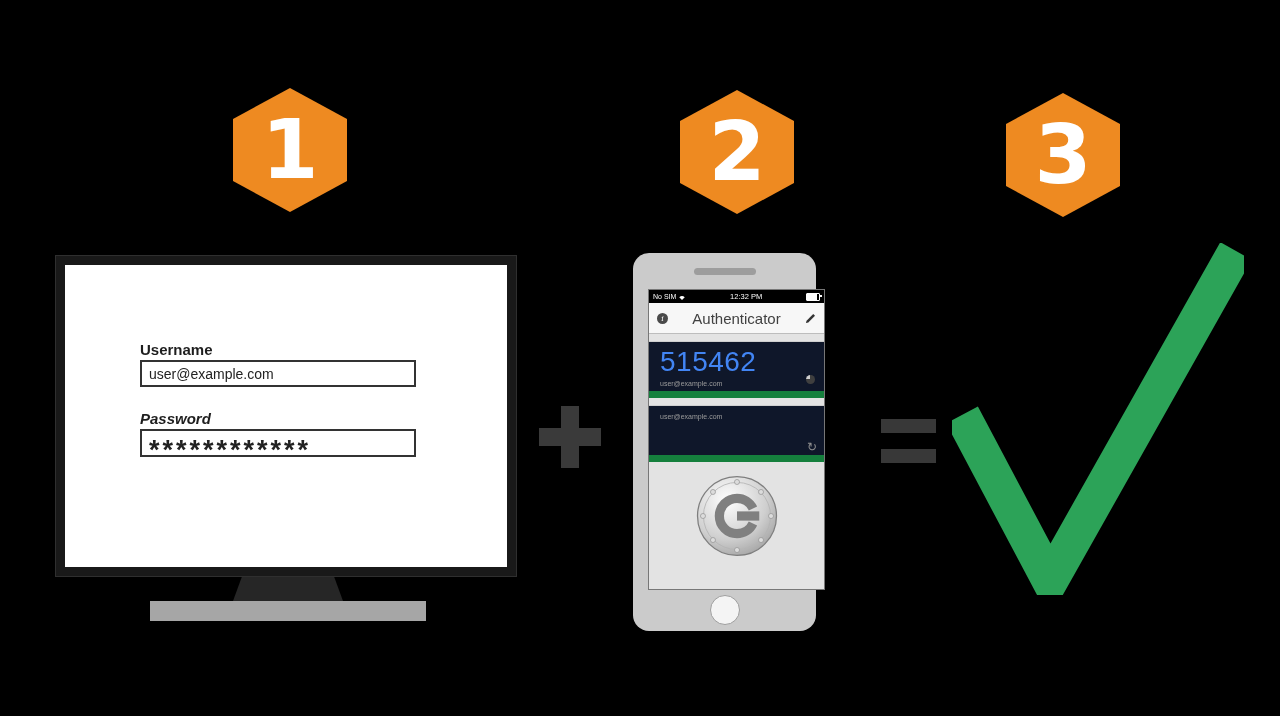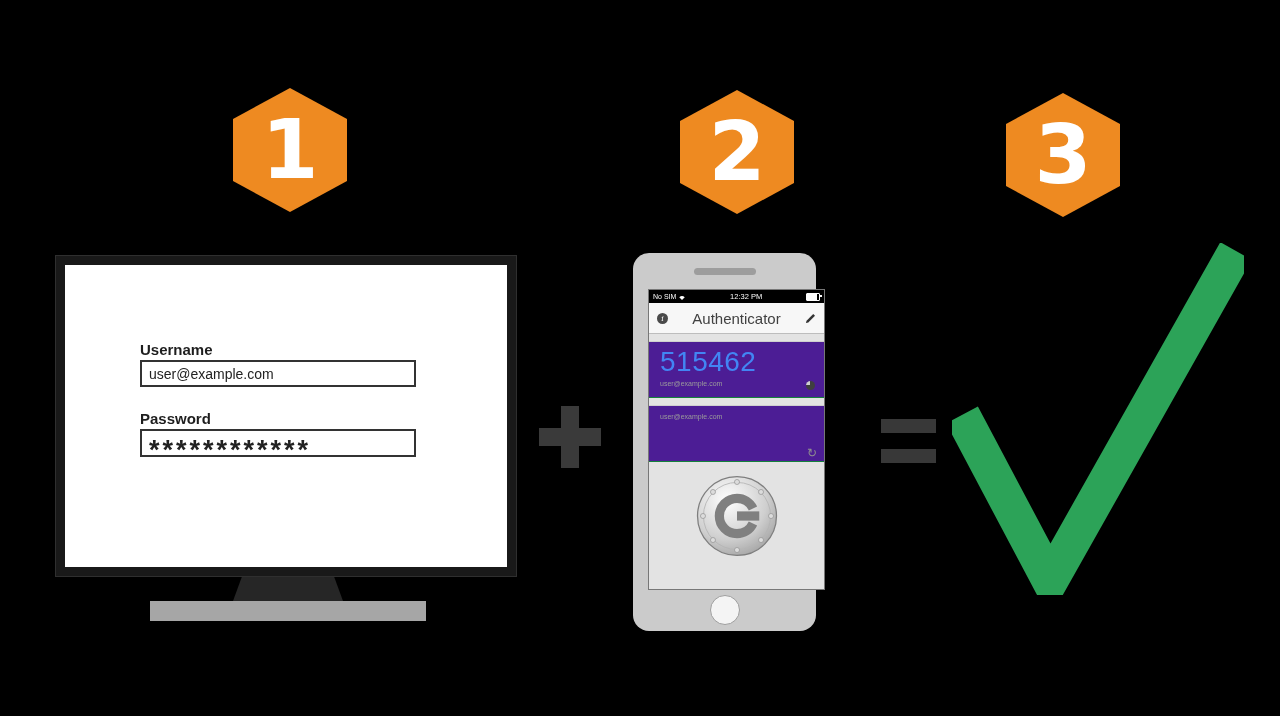--- a/index.html
+++ b/index.html
@@ -19,21 +19,21 @@
   }
   .hex1{left:233px;top:88px;}
   .hex2{left:680px;top:90px;}
   .hex3{left:1006px;top:93px;}
 
   
   .monitor{left:55px;top:255px;width:462px;height:322px;background:#191919;border:1px solid #2f2f2f;padding:9px;box-sizing:border-box;}
   .screen{width:100%;height:100%;background:#fff;position:relative;}
   .form-label{position:absolute;font-weight:bold;font-size:15px;color:#1e1e1e;}
   .lbl-user{left:75px;top:76px;}
-  .lbl-pass{left:75px;top:145px;}
+  .lbl-pass{left:75px;top:145px;font-style:italic;}
   .input{position:absolute;left:75px;width:276px;background:#fff;border:2px solid #333;box-sizing:border-box;display:flex;align-items:center;padding-left:7px;font-size:14px;color:#222;}
   .in-user{top:95px;height:27px;}
   .in-pass{top:164px;height:28px;}
   .stars{font-size:27px;letter-spacing:3px;font-weight:bold;transform:translateY(7px);}
   .stand-neck{left:233px;top:577px;width:110px;height:24px;background:#262626;clip-path:polygon(8% 0,92% 0,100% 100%,0 100%);}
   .stand-base{left:150px;top:601px;width:276px;height:20px;background:#a6a6a6;}
 
   
   .plus{left:539px;top:406px;width:62px;height:62px;}
   .plus .pv{position:absolute;left:22px;top:0;width:18px;height:62px;background:#3a3a3a;}
@@ -49,21 +49,21 @@
   .pscreen{position:absolute;left:15px;top:36px;width:177px;height:301px;background:#e3e3e3;border:1px solid #777;box-sizing:border-box;display:flex;flex-direction:column;overflow:hidden;}
   .statusbar{height:13px;background:#000;color:#fff;display:flex;align-items:center;padding:0 4px;font-size:7px;flex:0 0 auto;}
   .sb-left{display:flex;align-items:center;gap:2px;}
   .sb-time{flex:1;text-align:center;font-size:7.5px;}
   .sb-batt{width:12px;height:6px;border:1px solid #fff;border-radius:1px;position:relative;background:linear-gradient(90deg,#fff 0 80%,transparent 80%);}
   .sb-batt::after{content:"";position:absolute;right:-3px;top:1px;width:2px;height:2px;background:#fff;}
   .appheader{height:30px;background:#f7f7f7;border-bottom:1px solid #bdbdbd;display:flex;align-items:center;padding:0 8px;flex:0 0 auto;}
   .info-badge{width:11px;height:11px;border-radius:50%;background:#4a4a4a;color:#fff;font-size:8px;font-family:"DejaVu Serif",serif;font-style:italic;display:flex;align-items:center;justify-content:center;}
   .apptitle{flex:1;text-align:center;font-size:15px;color:#414141;}
   .appbody{flex:1;padding-top:7px;}
-  .codecard{background:#4c1d95;border-top:1px solid #cfcfcf;border-bottom:1px solid #15803d;margin-bottom:7px;height:57px;position:relative;padding:4px 0 0 11px;box-sizing:border-box;}
+  .codecard{background:#0f172a;border-top:1px solid #cfcfcf;border-bottom:7px solid #15803d;margin-bottom:7px;height:57px;position:relative;padding:4px 0 0 11px;box-sizing:border-box;}
   .code{font-size:28px;color:#4285F4;letter-spacing:.5px;line-height:31px;}
   .account{font-size:7px;color:#9b9b9b;margin-top:3px;}
   .timer-icon{position:absolute;right:9px;bottom:7px;width:9px;height:9px;border-radius:50%;background:conic-gradient(#3f3f3f 0 78%,#cfcfcf 78% 100%);}
   .refresh-icon{position:absolute;right:7px;bottom:2px;font-size:12px;color:#8f8f8f;line-height:12px;}
   .logo-wrap{width:84px;height:84px;margin:12px auto 0;display:block;}
   .homebtn{position:absolute;left:50%;transform:translateX(-50%);bottom:6px;width:30px;height:30px;border-radius:50%;background:#f4f4f4;border:1px solid #9e9e9e;box-sizing:border-box;}
 
   
   .check{left:952px;top:243px;}
 </style>

